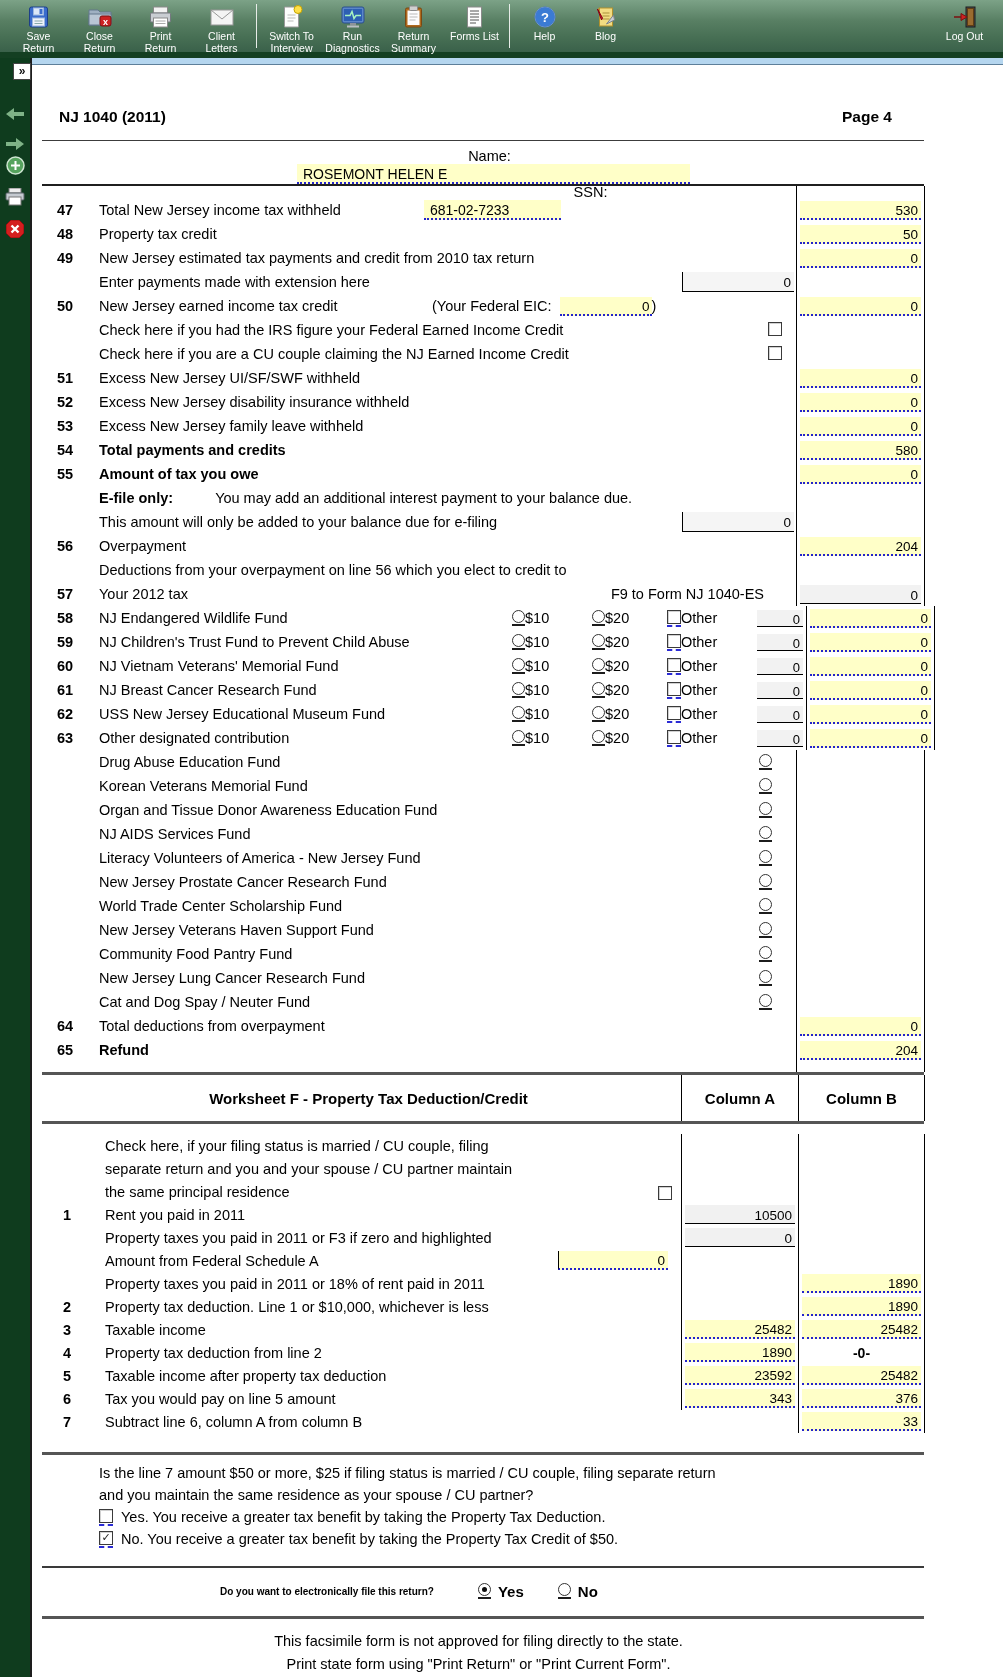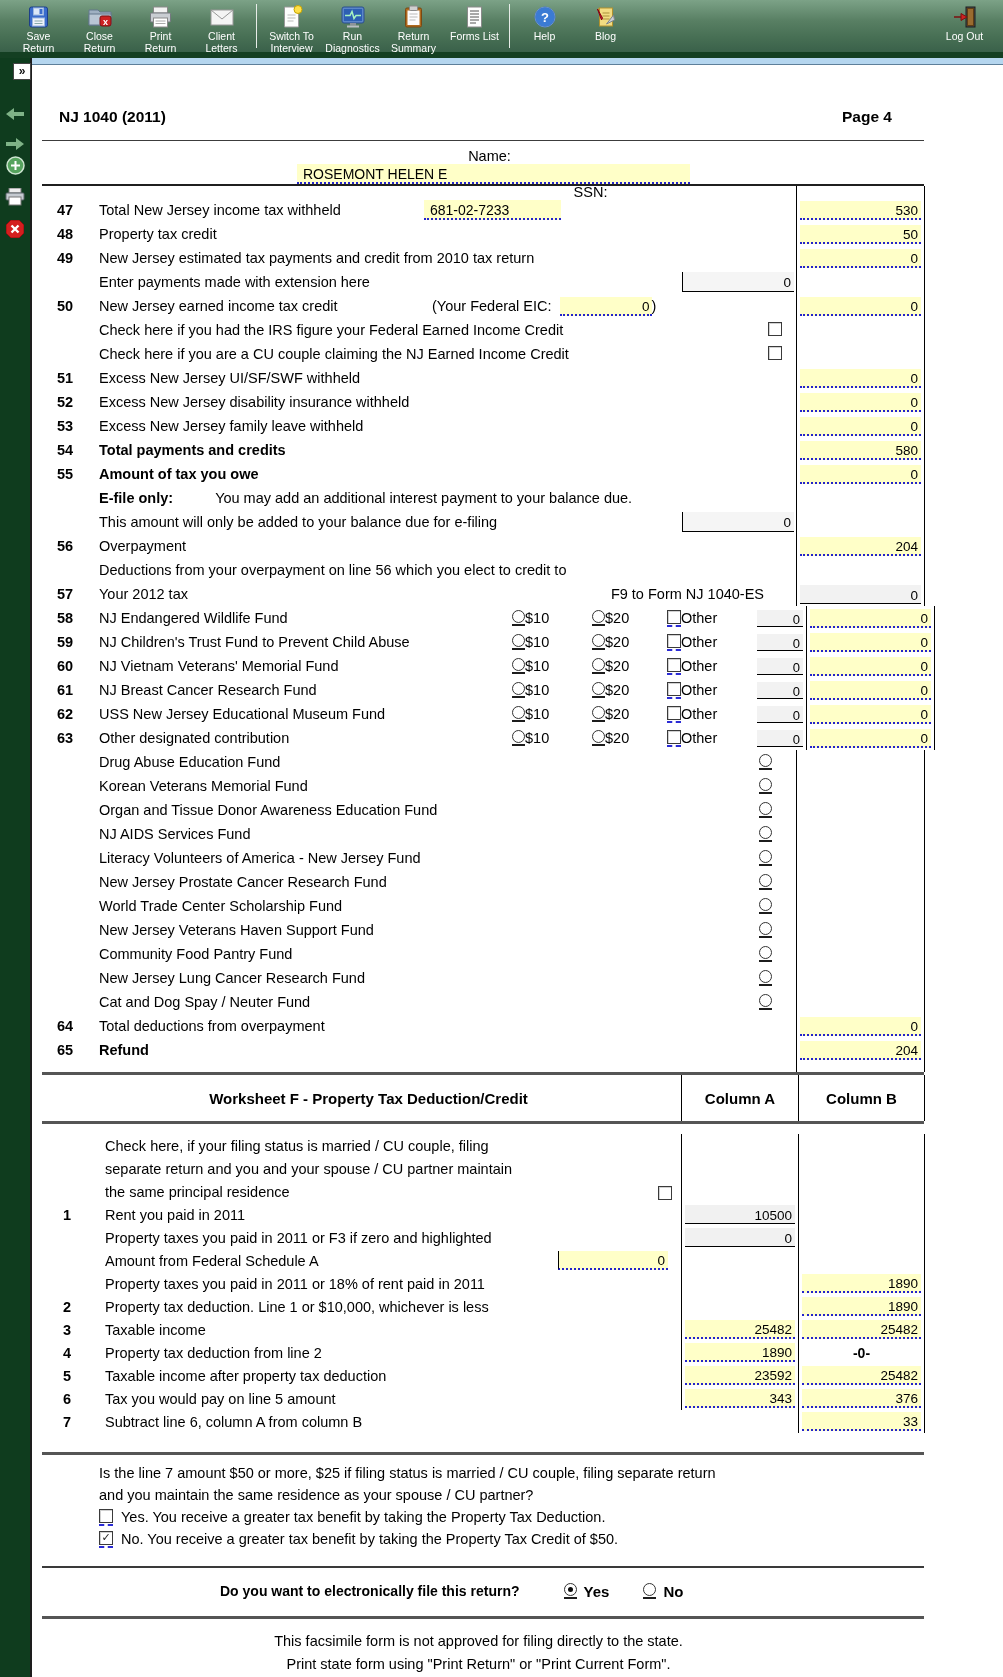--- a/index.html
+++ b/index.html
@@ -102,21 +102,21 @@
   .yfB { width: 121px; margin: 0 3px; background: #ffffc8; border-bottom: 2px dotted #2323cc; text-align: right;
          font-size: 13.5px; padding: 2px 3px 0 2px; height: 19px; }
   .zeroB { font-size: 14px; font-weight: bold; }
   .ws-chk { position: absolute; right: 9px; top: 2px; }
 
   
   .qblock { left: 0; top: 1404px; width: 893px; }
   .qrow { display: flex; align-items: center; height: 22px; padding-left: 67px; font-size: 14.5px; white-space: nowrap; }
   .qrow .chkw { margin-right: 8px; }
   .efrow { left: 0; top: 1520px; width: 893px; height: 26px; display: flex; align-items: center; padding-left: 188px; }
-  .efrow .prompt { font-size: 14px; font-weight: bold; }
+  .efrow .prompt { font-size: 10px; font-weight: bold; }
   .efgroup { display: flex; align-items: center; gap: 7px; font-size: 15px; font-weight: bold; }
   .efg1 { margin-left: 44px; } .efg2 { margin-left: 34px; }
   .footer { left: 0; top: 1572px; width: 893px; text-align: center; font-size: 14.5px; line-height: 23px; }
 
   svg { display: block; }
 </style>
 </head>
 <body>
 
 <div class="page">

